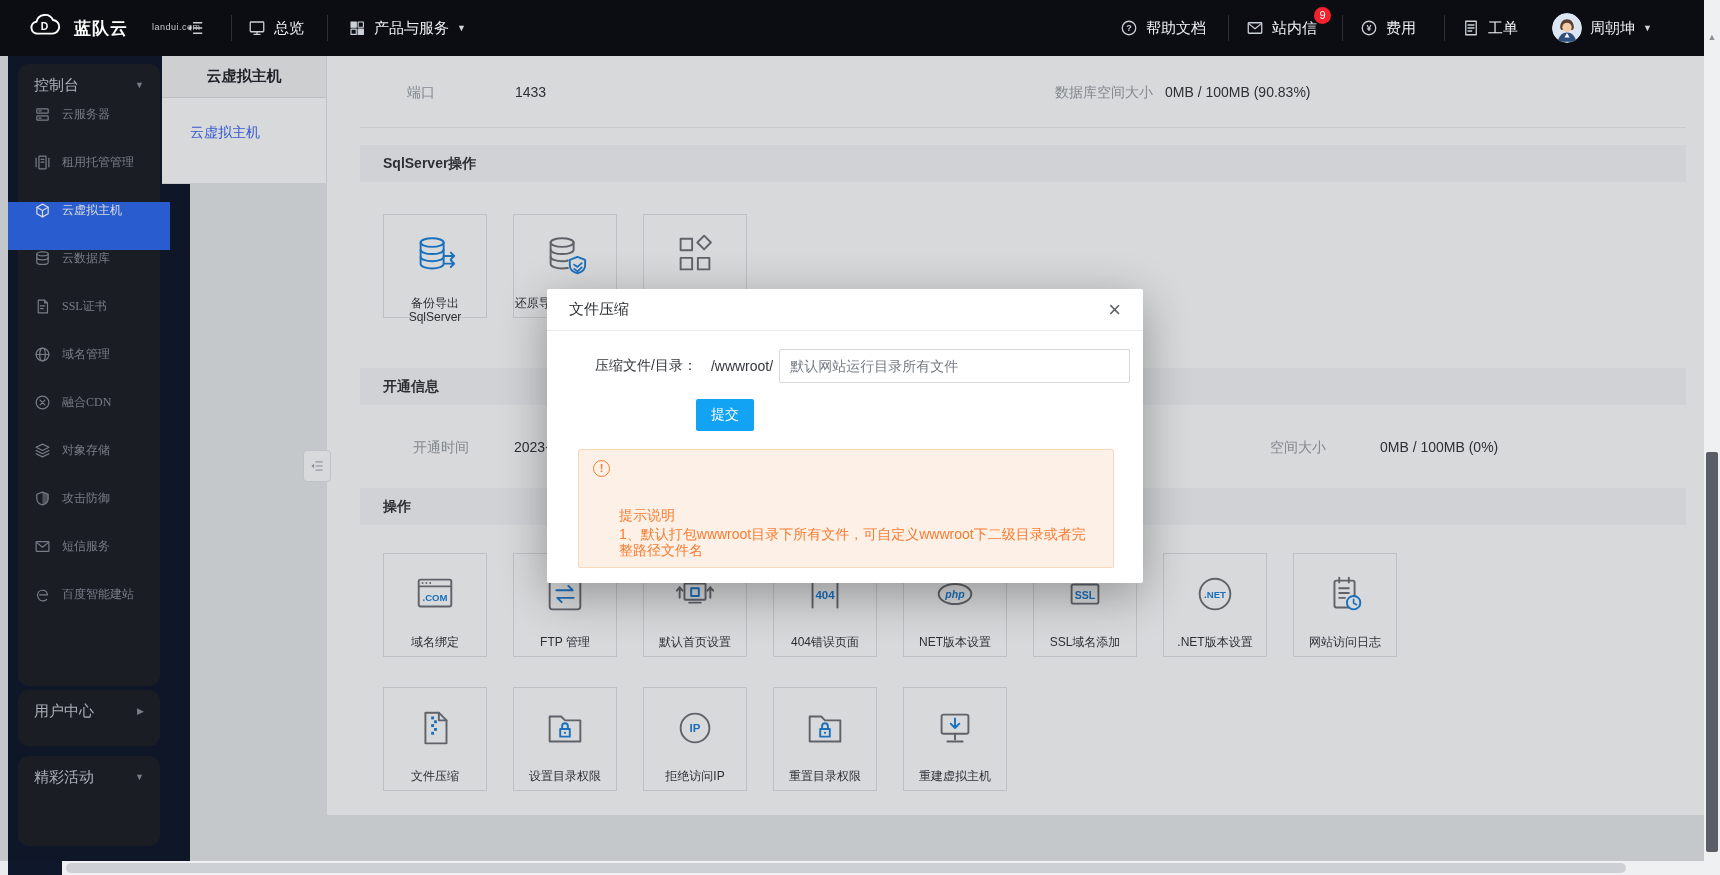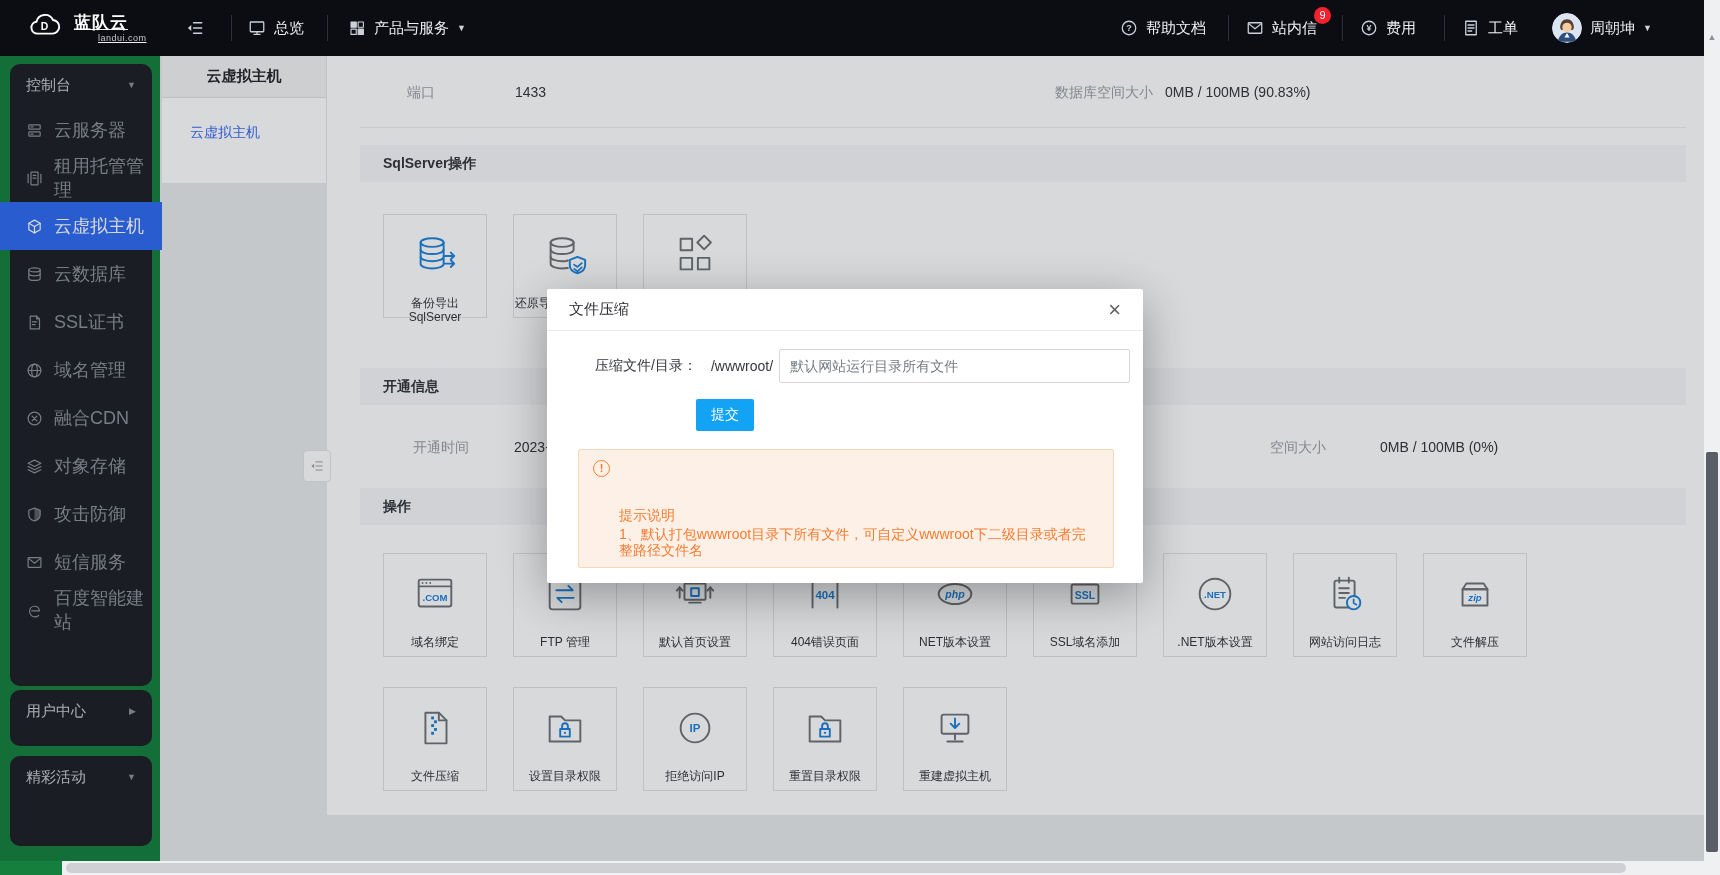--- a/index.html
+++ b/index.html
@@ -5,34 +5,34 @@
   html,body{margin:0;padding:0;background:#555;}
   .stage{position:relative;width:1720px;height:875px;background:#e9ebee;
          font-family:"Liberation Sans","DejaVu Sans",sans-serif;overflow:hidden;}
   
   .navbar{position:absolute;left:0;top:0;width:1704px;height:56px;background:#0b0d12;z-index:10;color:#edeff3;}
   .nv{position:absolute;top:0;height:56px;display:flex;align-items:center;gap:8px;font-size:15px;color:#edeff3;cursor:pointer;}
   .nv .ic{width:18px;height:18px;color:#ccd1d9;}
   .nv-div{position:absolute;top:15px;width:1px;height:26px;background:#2c3039;}
   .brand{left:22px;gap:10px;cursor:default;}
   .brand-logo{width:42px;height:32px;color:#fff;}
-  .brand-txt{display:flex;flex-direction:column;line-height:1;text-decoration:underline;}
+  .brand-txt{display:flex;line-height:1;}
   .brand-title{font-size:17px;font-weight:bold;color:#fff;letter-spacing:1px;}
   .brand-domain{font-size:9px;color:#c6c9cf;margin-top:3px;letter-spacing:.5px;margin-left:24px;}
   .caret{font-size:9px;color:#cfd3da;}
   .badge{position:absolute;left:68px;top:7px;min-width:17px;height:17px;border-radius:9px;background:#f5222d;
          color:#fff;font-size:11px;line-height:17px;text-align:center;padding:0 2px;box-sizing:border-box;}
   .avatar{width:30px;height:30px;border-radius:50%;overflow:hidden;flex:none;}
   
-  .sidebar{position:absolute;left:0;top:56px;width:160px;height:819px;background:#15803d;z-index:1;}
+  .sidebar{position:absolute;left:8px;top:56px;width:182px;height:819px;background:#0f172a;z-index:1;}
   .side-card{position:absolute;left:10px;width:142px;background:#1d1f27;border-radius:10px;}
   .sc1{top:8px;height:622px;} .sc2{top:634px;height:56px;} .sc3{top:700px;height:90px;}
   .side-head{height:42px;display:flex;align-items:center;padding:0 16px;color:#c9ccd4;font-size:15px;cursor:pointer;}
   .side-head .caret{margin-left:auto;color:#8c919c;}
-  .side-item{height:48px;display:flex;align-items:center;padding-left:16px;color:#8c919c;font-size:18px;gap:11px;cursor:pointer;}
+  .side-item{height:48px;display:flex;align-items:flex-start;padding-left:16px;color:#8c919c;font-size:12px;gap:11px;cursor:pointer;font-family:Liberation Serif, serif;}
   .side-item .ic{width:17px;height:17px;flex:none;color:#8c919c;}
   .side-item.active{background:#2e6bf2;color:#fff;margin:0 -10px;padding-left:26px;}
   .side-item.active .ic{color:#fff;}
   
   .sub-head{position:absolute;left:162px;top:56px;width:165px;height:42px;background:#f2f3f5;box-sizing:border-box;
             border-bottom:1px solid #dfe1e5;border-right:1px solid #e3e5e9;display:flex;align-items:center;justify-content:center;
             font-weight:bold;font-size:15px;color:#24262b;z-index:1;}
   .sub-panel{position:absolute;left:162px;top:98px;width:165px;height:86px;background:#fff;box-sizing:border-box;
              border-right:1px solid #e3e5e9;border-bottom:1px solid #e9ebee;z-index:1;}
   .sub-link{margin:26px 0 0 28px;font-size:14px;color:#3a6bf5;cursor:pointer;}
@@ -472,30 +472,20 @@
                 <line x1="18" y1="23" x2="28" y2="23"></line>
                 <line x1="18" y1="28" x2="24" y2="28"></line>
                 <line x1="18" y1="7" x2="18" y2="12"></line>
                 <line x1="28" y1="7" x2="28" y2="12"></line>
               </g>
               <circle cx="33" cy="33" r="7" fill="#fff" stroke="#1e82dd" stroke-width="2"></circle>
               <path d="M33 29.5v3.8l3 1.8" stroke="#1e82dd" stroke-width="1.8"></path>
             </svg></span>
         <div class="card-label">网站访问日志</div>
       </div>
-      <div class="card">
-        <span class="ic"><svg viewBox="0 0 48 48" width="100%" height="100%" fill="none" stroke-linecap="round" stroke-linejoin="round">
-              <g stroke="#6f7379" stroke-width="2">
-                <path d="M15 13h18l4 6H11l4-6z"></path>
-                <rect x="11" y="19" width="26" height="17"></rect>
-              </g>
-              <text x="24" y="31" text-anchor="middle" font-family="Liberation Sans,sans-serif" font-weight="bold" font-size="10" fill="#1e82dd" stroke="none" font-style="italic">zip</text>
-            </svg></span>
-        <div class="card-label">文件解压</div>
-      </div>
     </div>
 
     <div class="cards-row" style="top:631px">
       <div class="card">
         <span class="ic"><svg viewBox="0 0 48 48" width="100%" height="100%" fill="none" stroke-linecap="round" stroke-linejoin="round">
               <g stroke="#6f7379" stroke-width="2">
                 <path d="M14 8h14l8 8v24H14z"></path>
                 <path d="M28 8v8h8"></path>
               </g>
               <g fill="#1e82dd">

